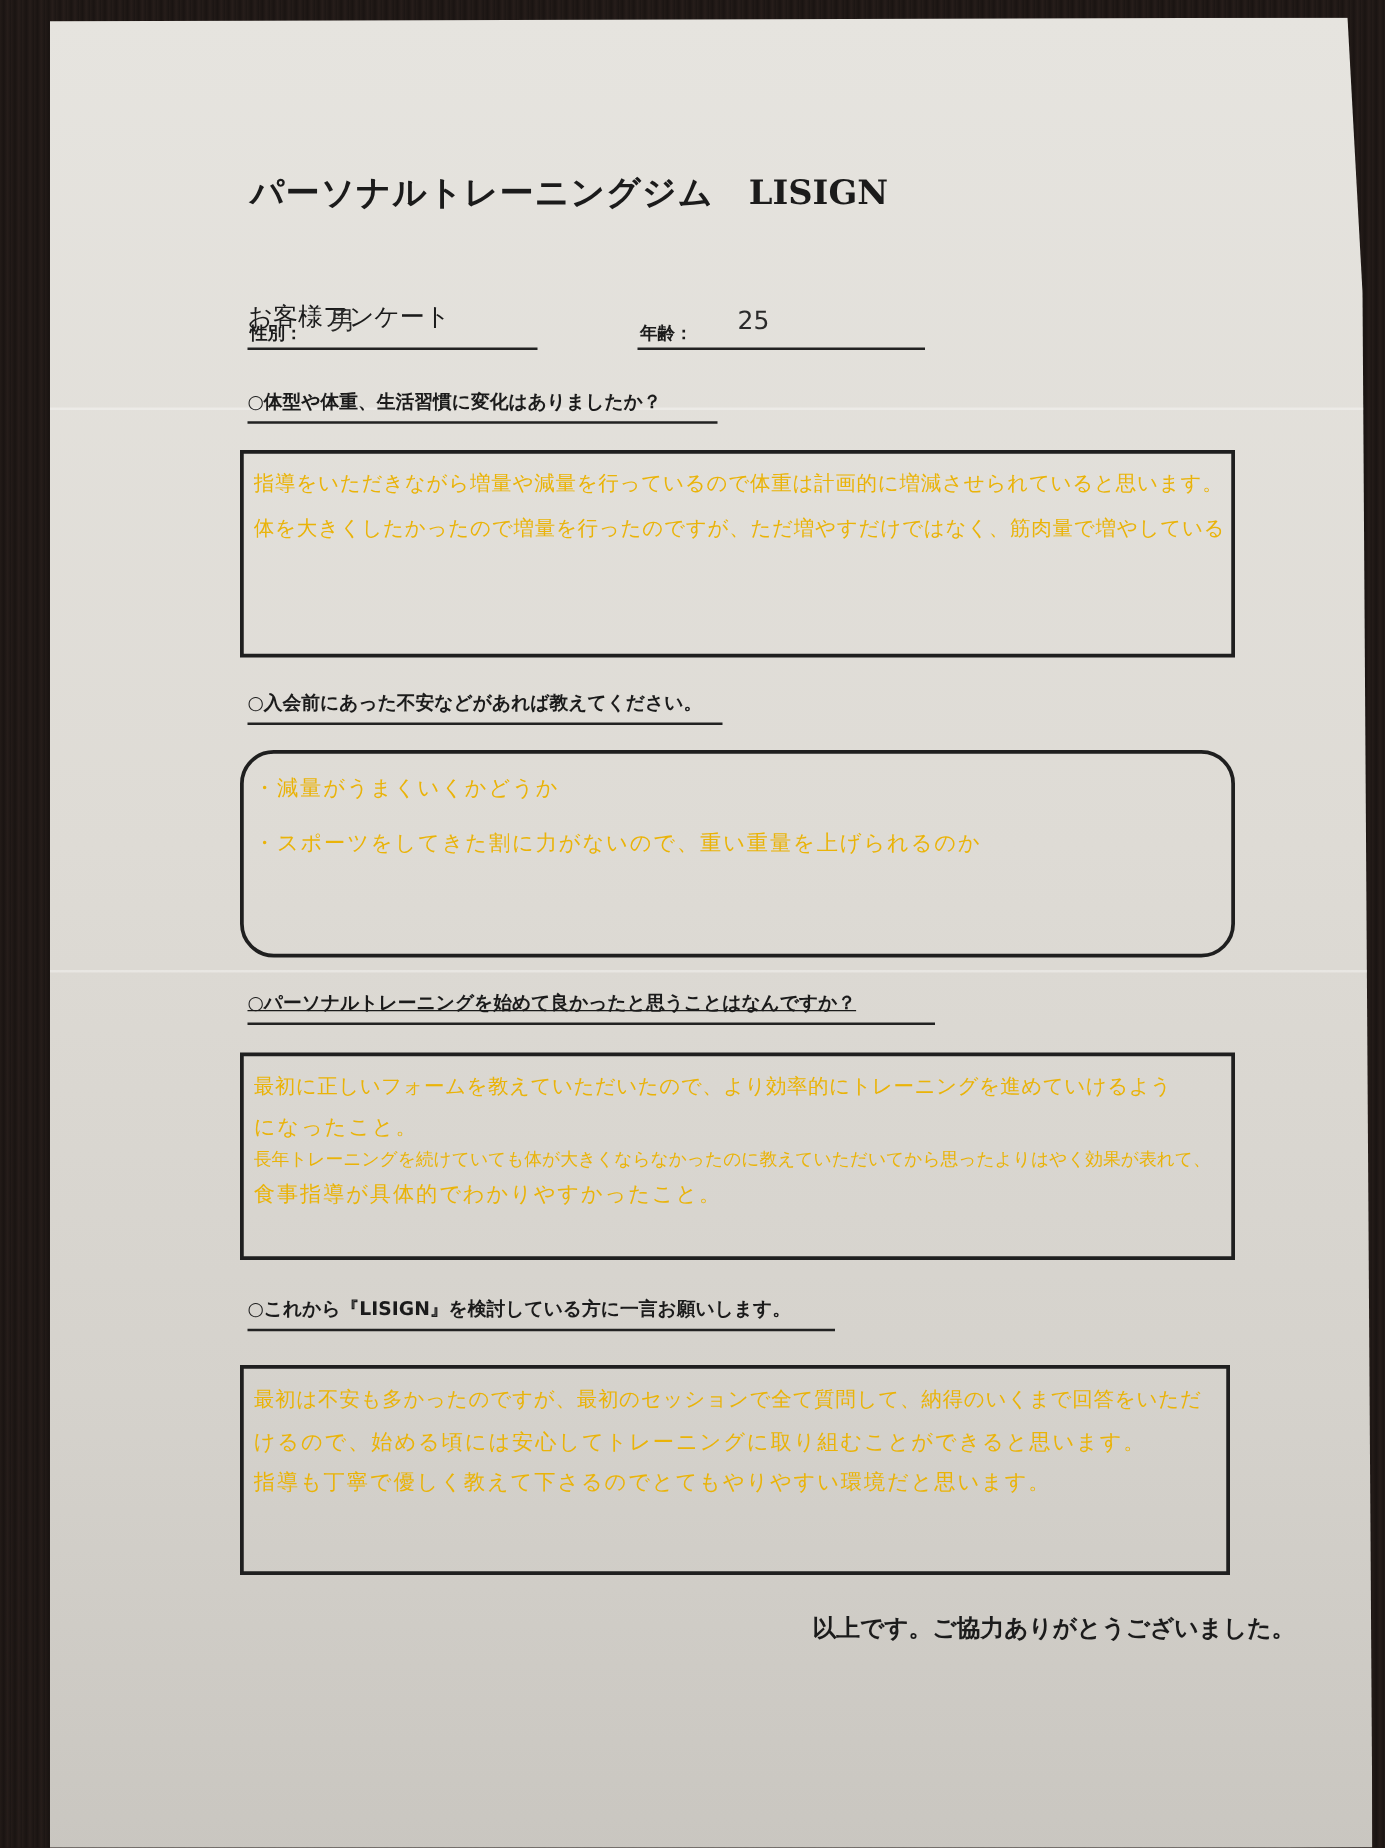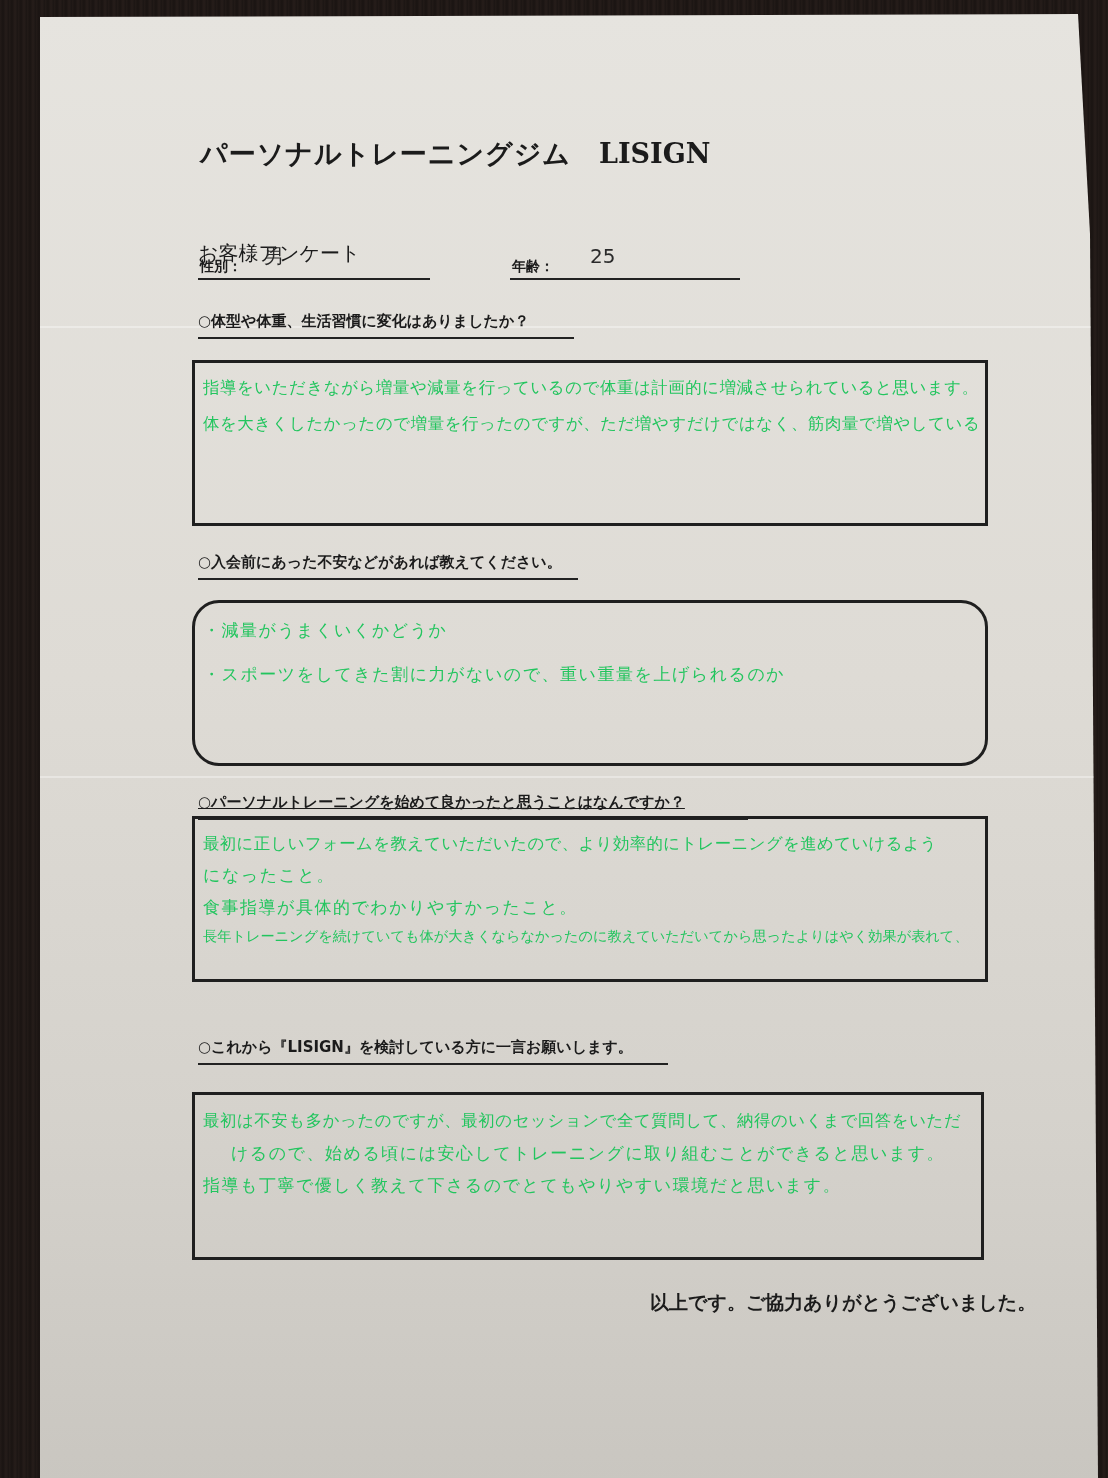--- a/index.html
+++ b/index.html
@@ -85,23 +85,23 @@
       padding-bottom: 6px;
       border-bottom: 2px solid #222;
     }
     .box {
       position: absolute;
       border: 3px solid #1f1f1f;
       box-sizing: border-box;
       padding: 6px 8px;
     }
     .hand {
-      font-family: Liberation Sans, sans-serif;
+      font-family: Liberation Serif, serif;
       font-size: 17px;
-      color: #22c55e;
+      color: #eab308;
       line-height: 36px;
       letter-spacing: 1.5px;
       white-space: nowrap;
       overflow: hidden;
     }
     .hand.small {
       font-size: 15.5px;
       line-height: 22px;
       letter-spacing: 0.4px;
     }
@@ -144,27 +144,27 @@
   <div class="hand" style="font-size:16.4px; letter-spacing:0.6px;">体を大きくしたかったので増量を行ったのですが、ただ増やすだけではなく、筋肉量で増やしている</div>
 </div>
 
 <div class="q-head" style="top:553px; width:380px;">○入会前にあった不安などがあれば教えてください。</div>
 <div class="box" style="left:192px; top:600px; width:796px; height:166px;border-radius:27px;">
   <div class="hand" style="line-height:44px;">・減量がうまくいくかどうか</div>
   <div class="hand" style="line-height:44px;">・スポーツをしてきた割に力がないので、重い重量を上げられるのか</div>
 </div>
 
 <div class="q-head" style="top:793px; width:550px;text-decoration:underline;">○パーソナルトレーニングを始めて良かったと思うことはなんですか？</div>
-<div class="box" style="left:192px; top:816px; width:796px; height:166px;">
+<div class="box" style="left:192px; top:842px; width:796px; height:166px;">
   <div class="hand" style="font-size:16.4px; letter-spacing:0.4px;">最初に正しいフォームを教えていただいたので、より効率的にトレーニングを進めていけるよう</div>
   <div class="hand" style="line-height:30px;">になったこと。</div>
+  <div class="hand small" style="font-size:14.2px; letter-spacing:0;">長年トレーニングを続けていても体が大きくならなかったのに教えていただいてから思ったよりはやく効果が表れて、</div>
   <div class="hand" style="line-height:34px;">食事指導が具体的でわかりやすかったこと。</div>
-  <div class="hand small" style="font-size:14.2px; letter-spacing:0;">長年トレーニングを続けていても体が大きくならなかったのに教えていただいてから思ったよりはやく効果が表れて、</div>
 </div>
 
 <div class="q-head" style="top:1038px; width:470px;">○これから『LISIGN』を検討している方に一言お願いします。</div>
 <div class="box" style="left:192px; top:1092px; width:792px; height:168px;">
   <div class="hand" style="font-size:16.4px; letter-spacing:0.6px; line-height:38px;">最初は不安も多かったのですが、最初のセッションで全て質問して、納得のいくまで回答をいただ</div>
-  <div class="hand" style="line-height:30px;text-align:center;">けるので、始める頃には安心してトレーニングに取り組むことができると思います。</div>
+  <div class="hand" style="line-height:30px;">けるので、始める頃には安心してトレーニングに取り組むことができると思います。</div>
   <div class="hand" style="line-height:34px;">指導も丁寧で優しく教えて下さるのでとてもやりやすい環境だと思います。</div>
 </div>
 
 <div class="footer">以上です。ご協力ありがとうございました。</div>
 
 </body></html>

